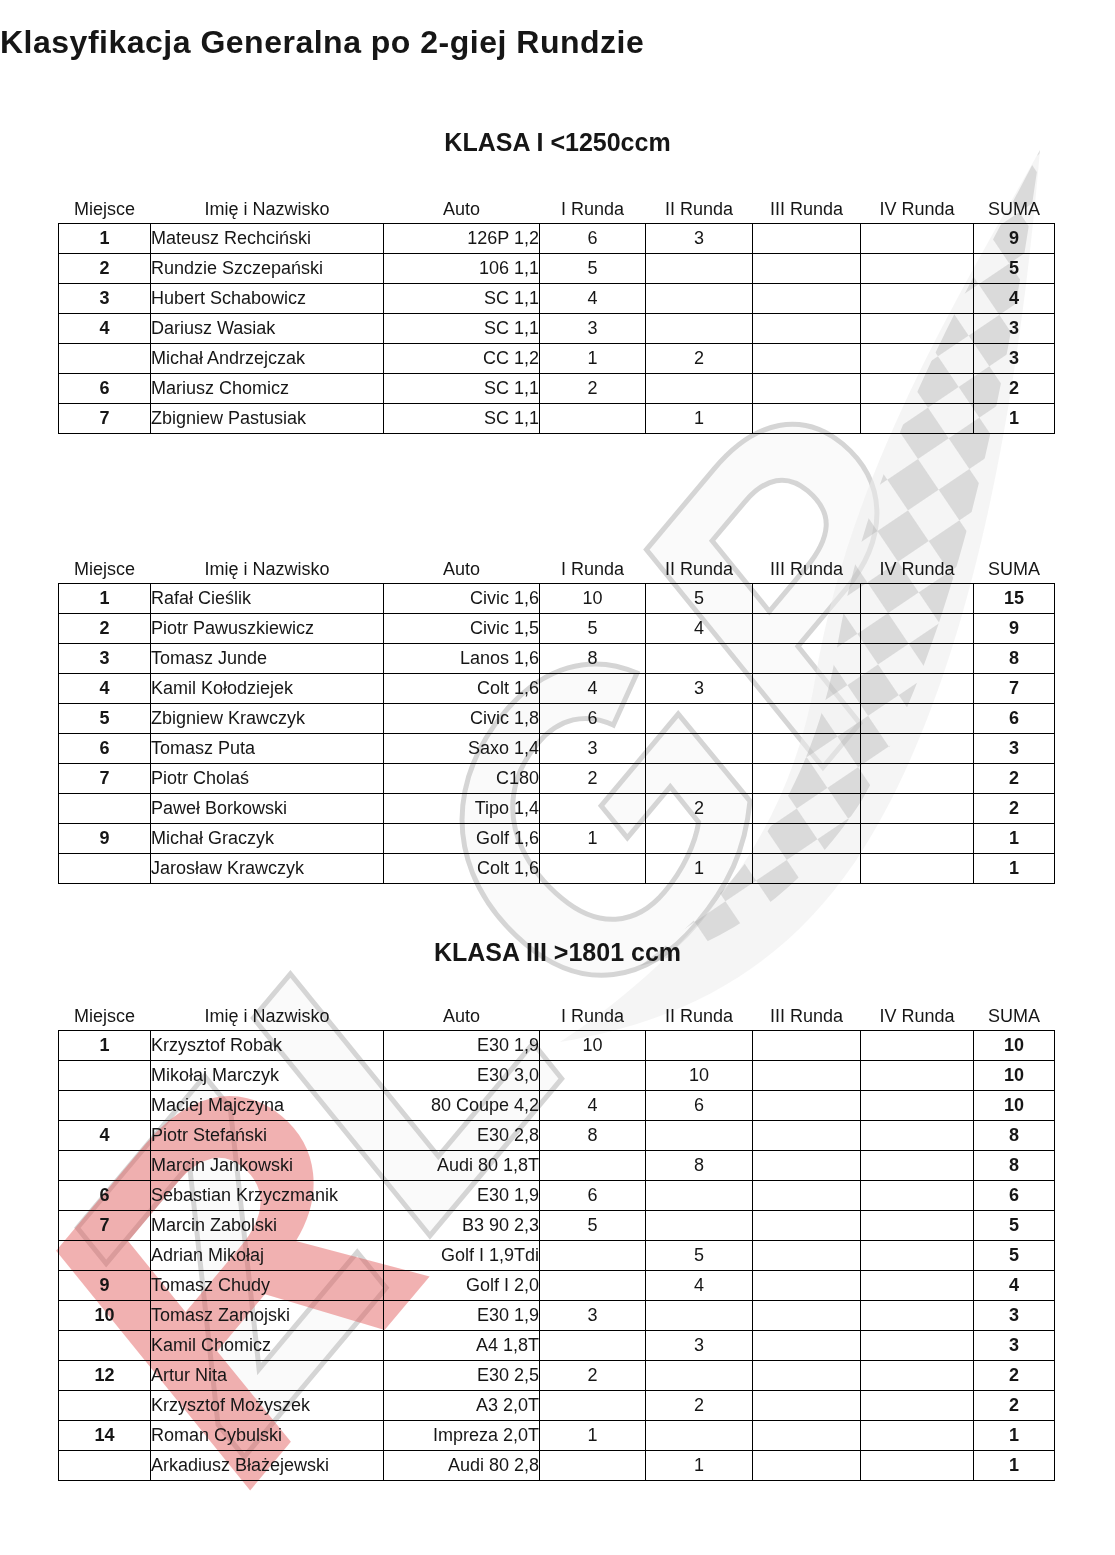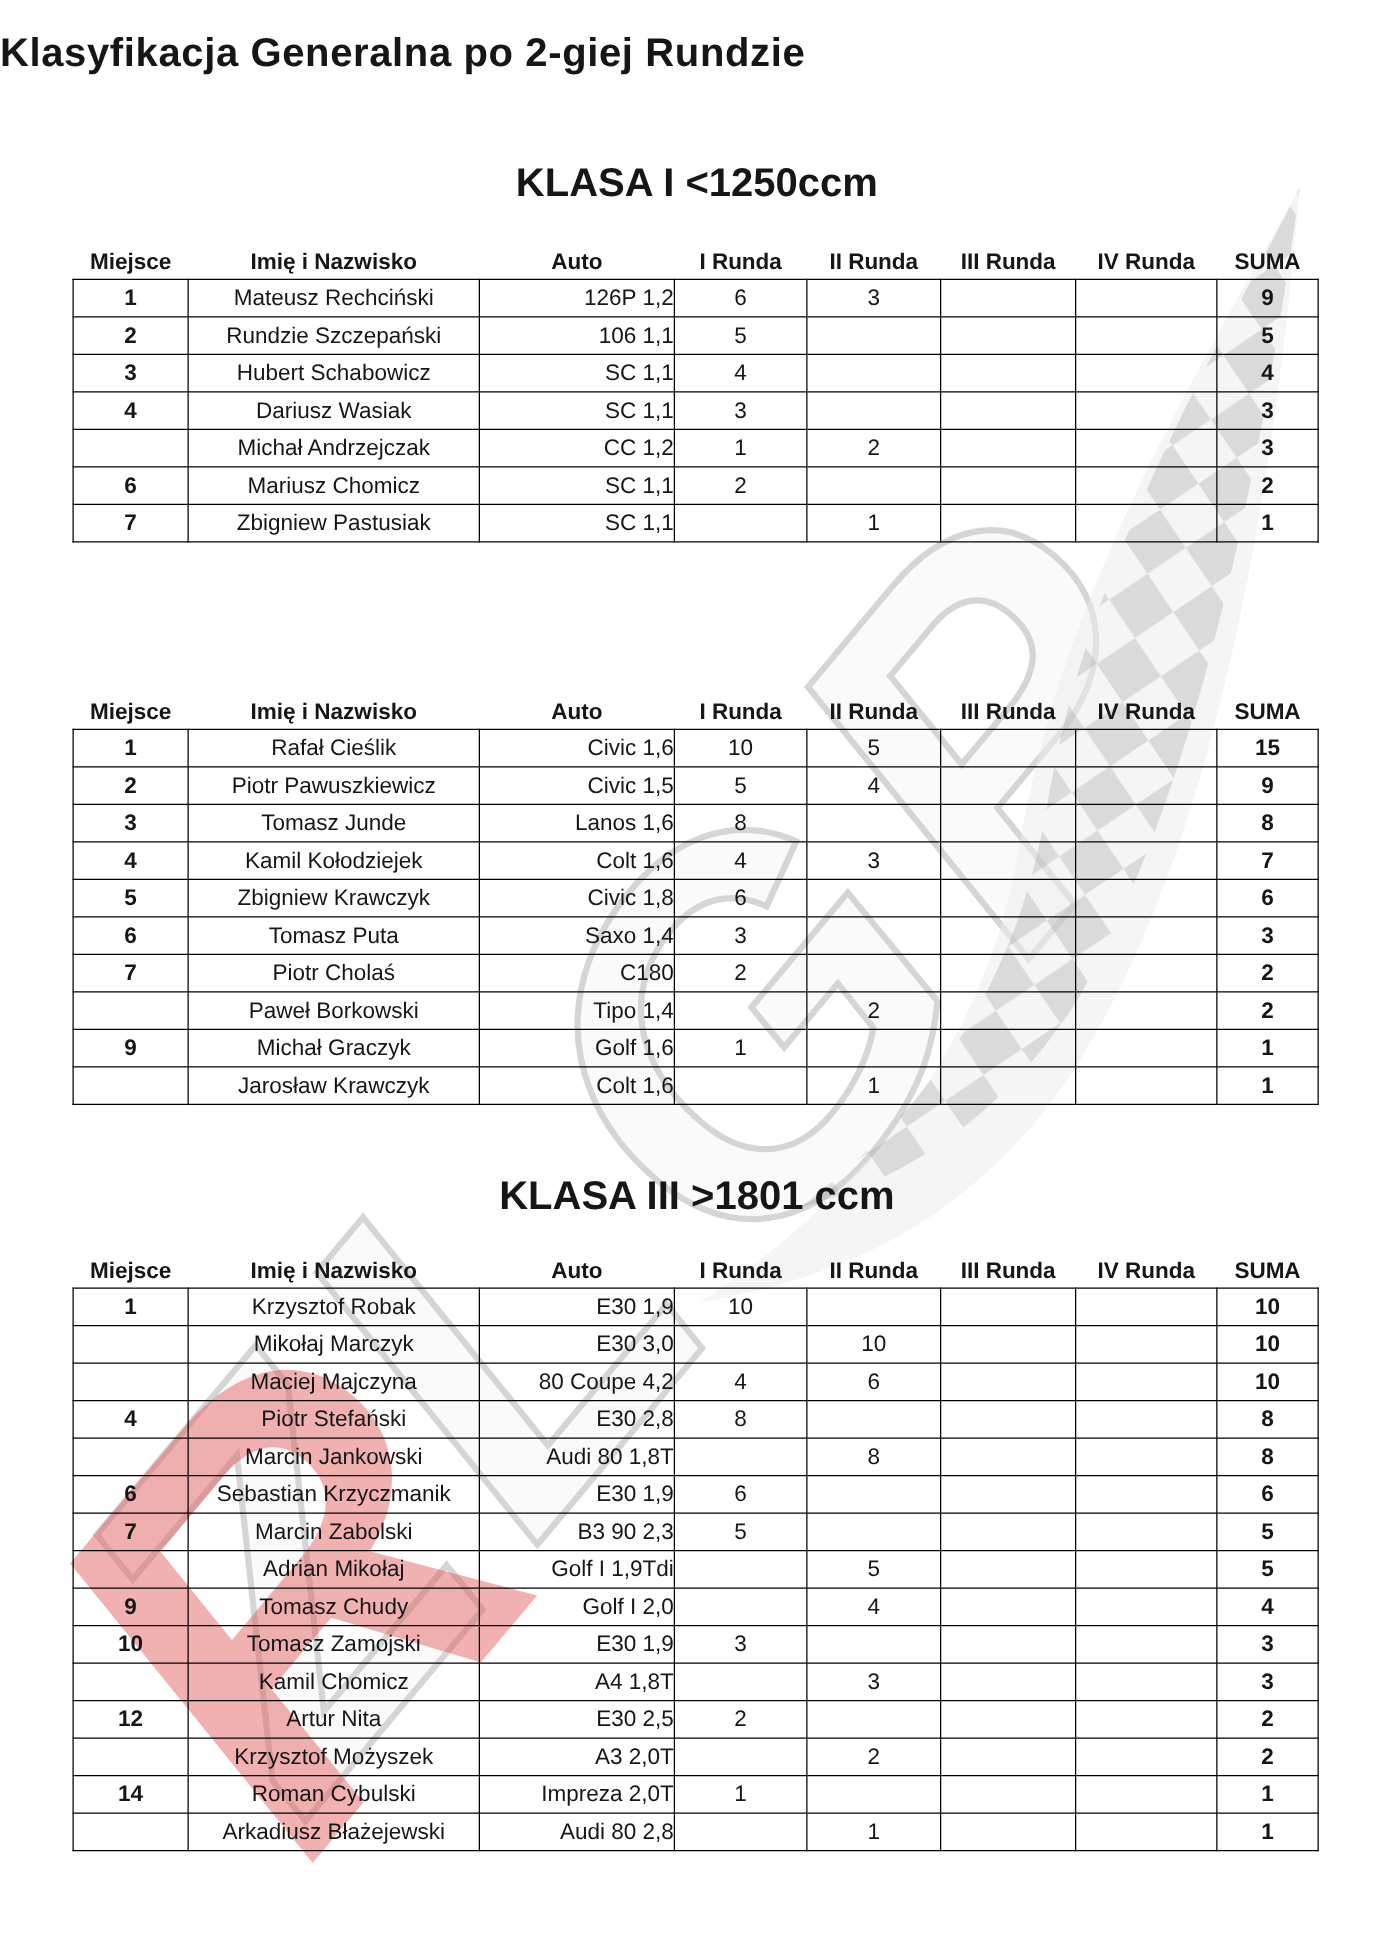--- a/index.html
+++ b/index.html
@@ -12,45 +12,45 @@
     overflow:hidden;
   }
   .wm{position:absolute;top:0;left:0;z-index:0;}
   .doc-title{
     position:absolute;top:24px;left:0;width:100%;
     font-size:32px;font-weight:bold;
     letter-spacing:0.5px;z-index:2;
   }
   .klasa-title{
     position:absolute;left:0;width:100%;
-    text-align:center;font-size:32px;font-weight:bold;z-index:2;
+    text-align:center;font-size:25px;font-weight:bold;z-index:2;
   }
   #kt1{top:128px}
   #kt2{top:490px}
   #kt3{top:938px}
   table.results{
     position:absolute;left:58px;width:996px;
     border-collapse:collapse;table-layout:fixed;
     z-index:2;background:transparent;
   }
   #t1{top:196px}
   #t2{top:556px}
   #t3{top:1003px}
   table.results th{
-    border:none;font-weight:bold;font-size:18px;
+    border:none;font-weight:normal;font-size:18px;
     height:27px;padding:0;text-align:center;vertical-align:middle;
     white-space:nowrap;overflow:hidden;
   }
   table.results td{
     border:1.5px solid #000;height:29px;font-size:18px;
     padding:0;vertical-align:middle;background:transparent;
     white-space:nowrap;overflow:hidden;
   }
   td.c0{font-weight:bold;text-align:center;}
-  td.c1{text-align:center;padding-left:10px;}
+  td.c1{text-align:left;padding-left:10px;}
   td.c2{text-align:right;padding-left:10px;}
   td.c3,td.c4,td.c5,td.c6{text-align:center;}
   td.c7{font-weight:bold;text-align:center;}
 </style>
 </head>
 <body>
 
 <div class="page">
 
   <svg class="wm" width="1115" height="1555" viewBox="0 0 1115 1555" aria-hidden="true">

